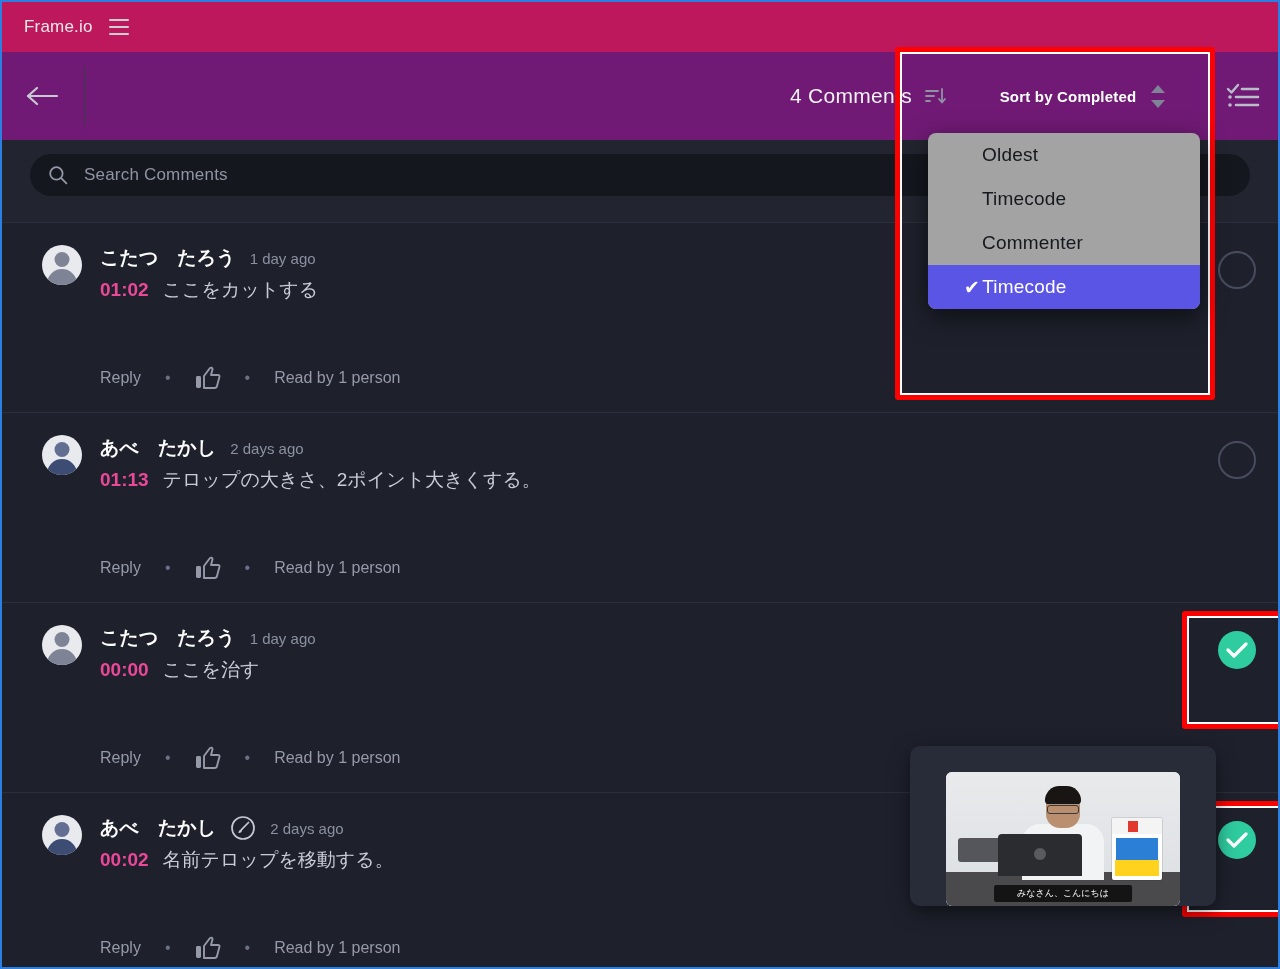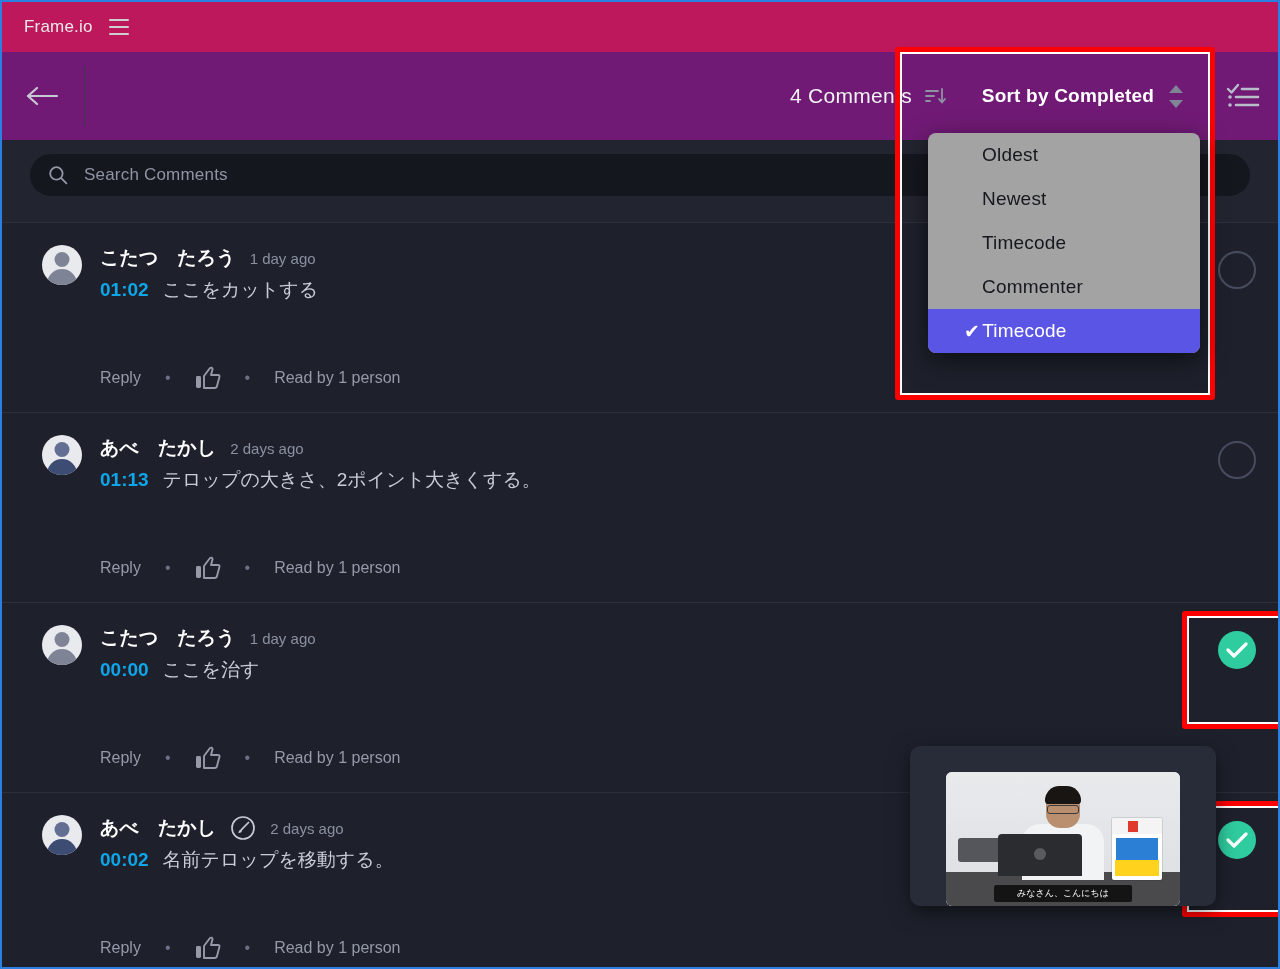--- a/index.html
+++ b/index.html
@@ -56,21 +56,21 @@
   .sortdir-icon{
     width:46px;display:flex;align-items:center;justify-content:center;
     cursor:pointer;
   }
   .sortbox{
     width:250px;height:100%;
     display:flex;align-items:center;justify-content:center;gap:14px;
     cursor:pointer;
   }
   .sortbox .label{
-    color:#ffffff;font-size:19px;font-weight:bold;letter-spacing:.2px;
+    color:#ffffff;font-size:15px;font-weight:bold;letter-spacing:.2px;
     white-space:nowrap;
   }
   .spinarrows{display:flex;flex-direction:column;gap:5px;}
   .checklist-btn{
     width:70px;height:100%;
     display:flex;align-items:center;justify-content:center;cursor:pointer;
   }
 
   
   .searchwrap{
@@ -118,21 +118,21 @@
   }
   .avatar.blue .head{background:#626f92;}
   .avatar.blue .body{background:#3c4c73;}
   .cbody{margin-left:18px;flex:1;min-width:0;}
   .cname-line{display:flex;align-items:center;gap:14px;}
   .cname{
     color:#ffffff;font-size:19px;font-weight:bold;white-space:nowrap;
   }
   .ctime{color:#8b90a0;font-size:15px;white-space:nowrap;}
   .ctext-line{margin-top:6px;display:flex;align-items:baseline;gap:14px;}
-  .ctime-code{color:#0ea5e9;font-size:19px;font-weight:bold;white-space:nowrap;}
+  .ctime-code{color:#ec4899;font-size:19px;font-weight:bold;white-space:nowrap;}
   .ctext{color:#c9ccd6;font-size:19px;white-space:nowrap;}
   .cactions{
     position:absolute;left:98px;bottom:22px;
     display:flex;align-items:center;gap:24px;
   }
   .cactions .act{color:#9599a8;font-size:16px;cursor:pointer;}
   .cactions .dot{color:#6b7085;font-size:16px;}
   .thumb-up{cursor:pointer;display:flex;}
 
   
@@ -456,23 +456,20 @@
       </div>
       <div class="v-caption">みなさん、こんにちは</div>
     </div>
   </div>
 
   <div class="dropdown">
     <div class="dd-item">
       <span>Oldest</span>
     </div>
     <div class="dd-item">
-      <span>Newest</span>
-    </div>
-    <div class="dd-item">
       <span>Timecode</span>
     </div>
     <div class="dd-item">
       <span>Commenter</span>
     </div>
     <div class="dd-item selected">
       <span class="dd-check">✔</span>
       <span>Timecode</span>
     </div>
   </div>

